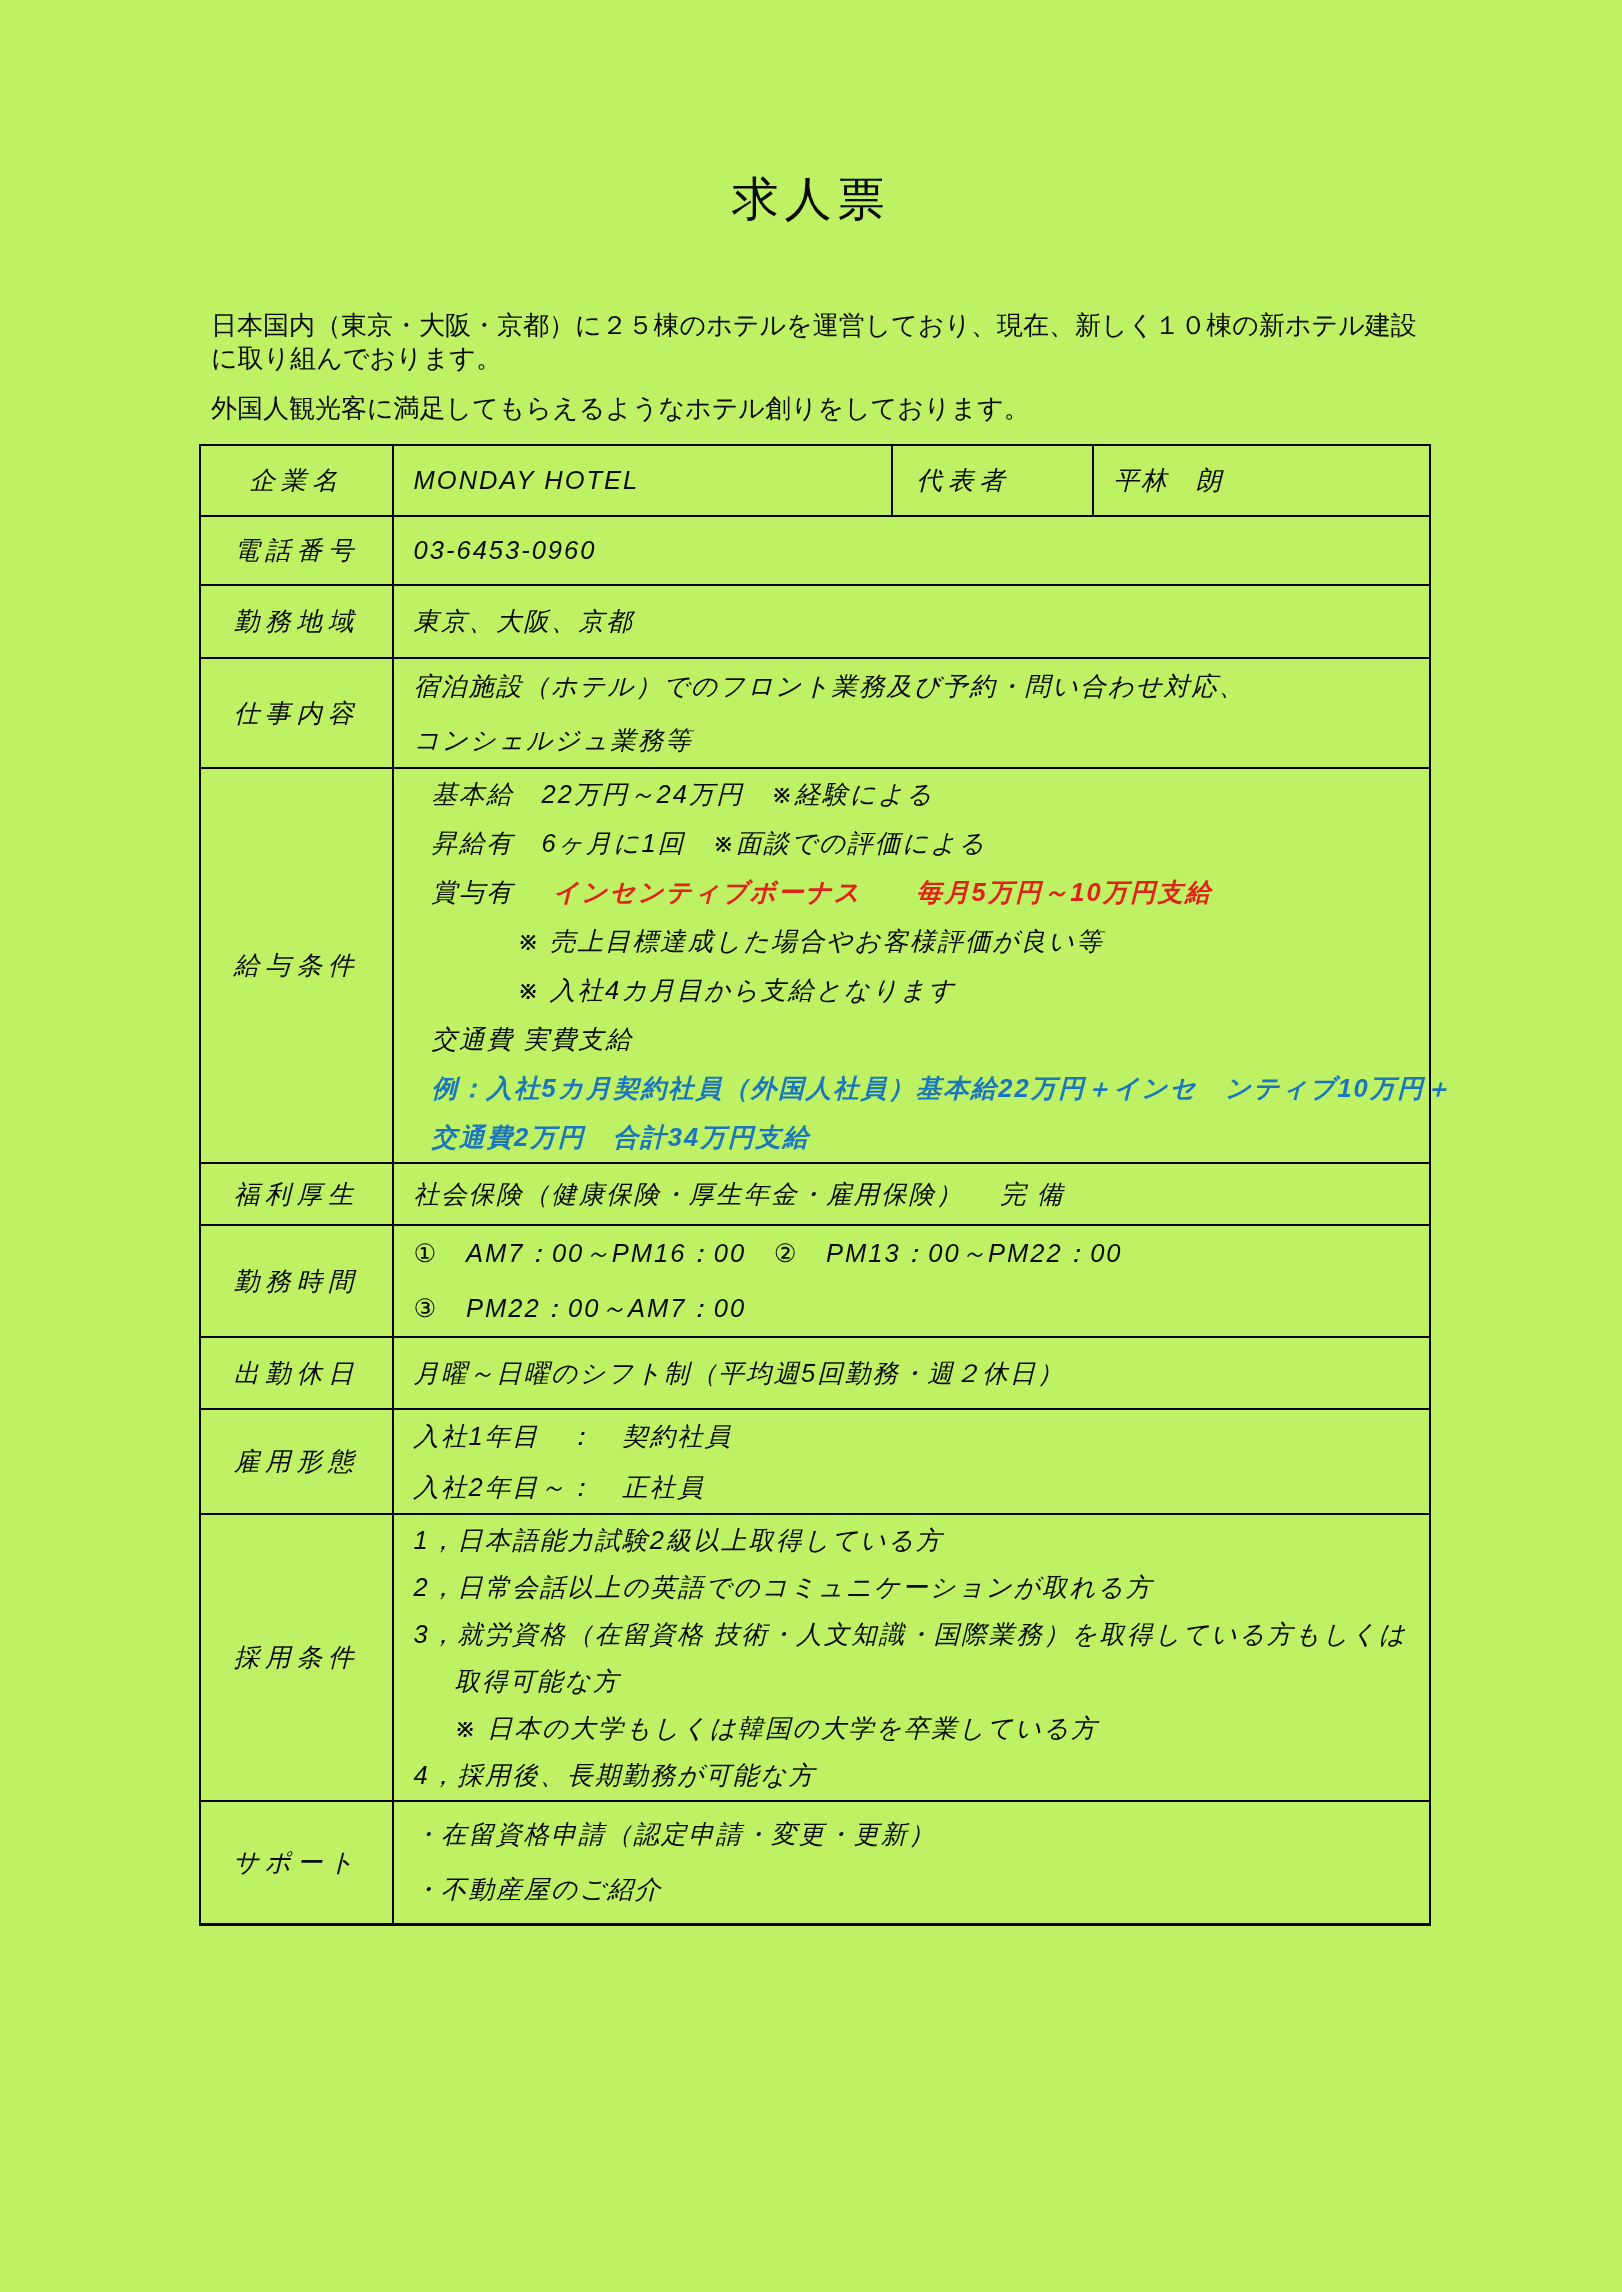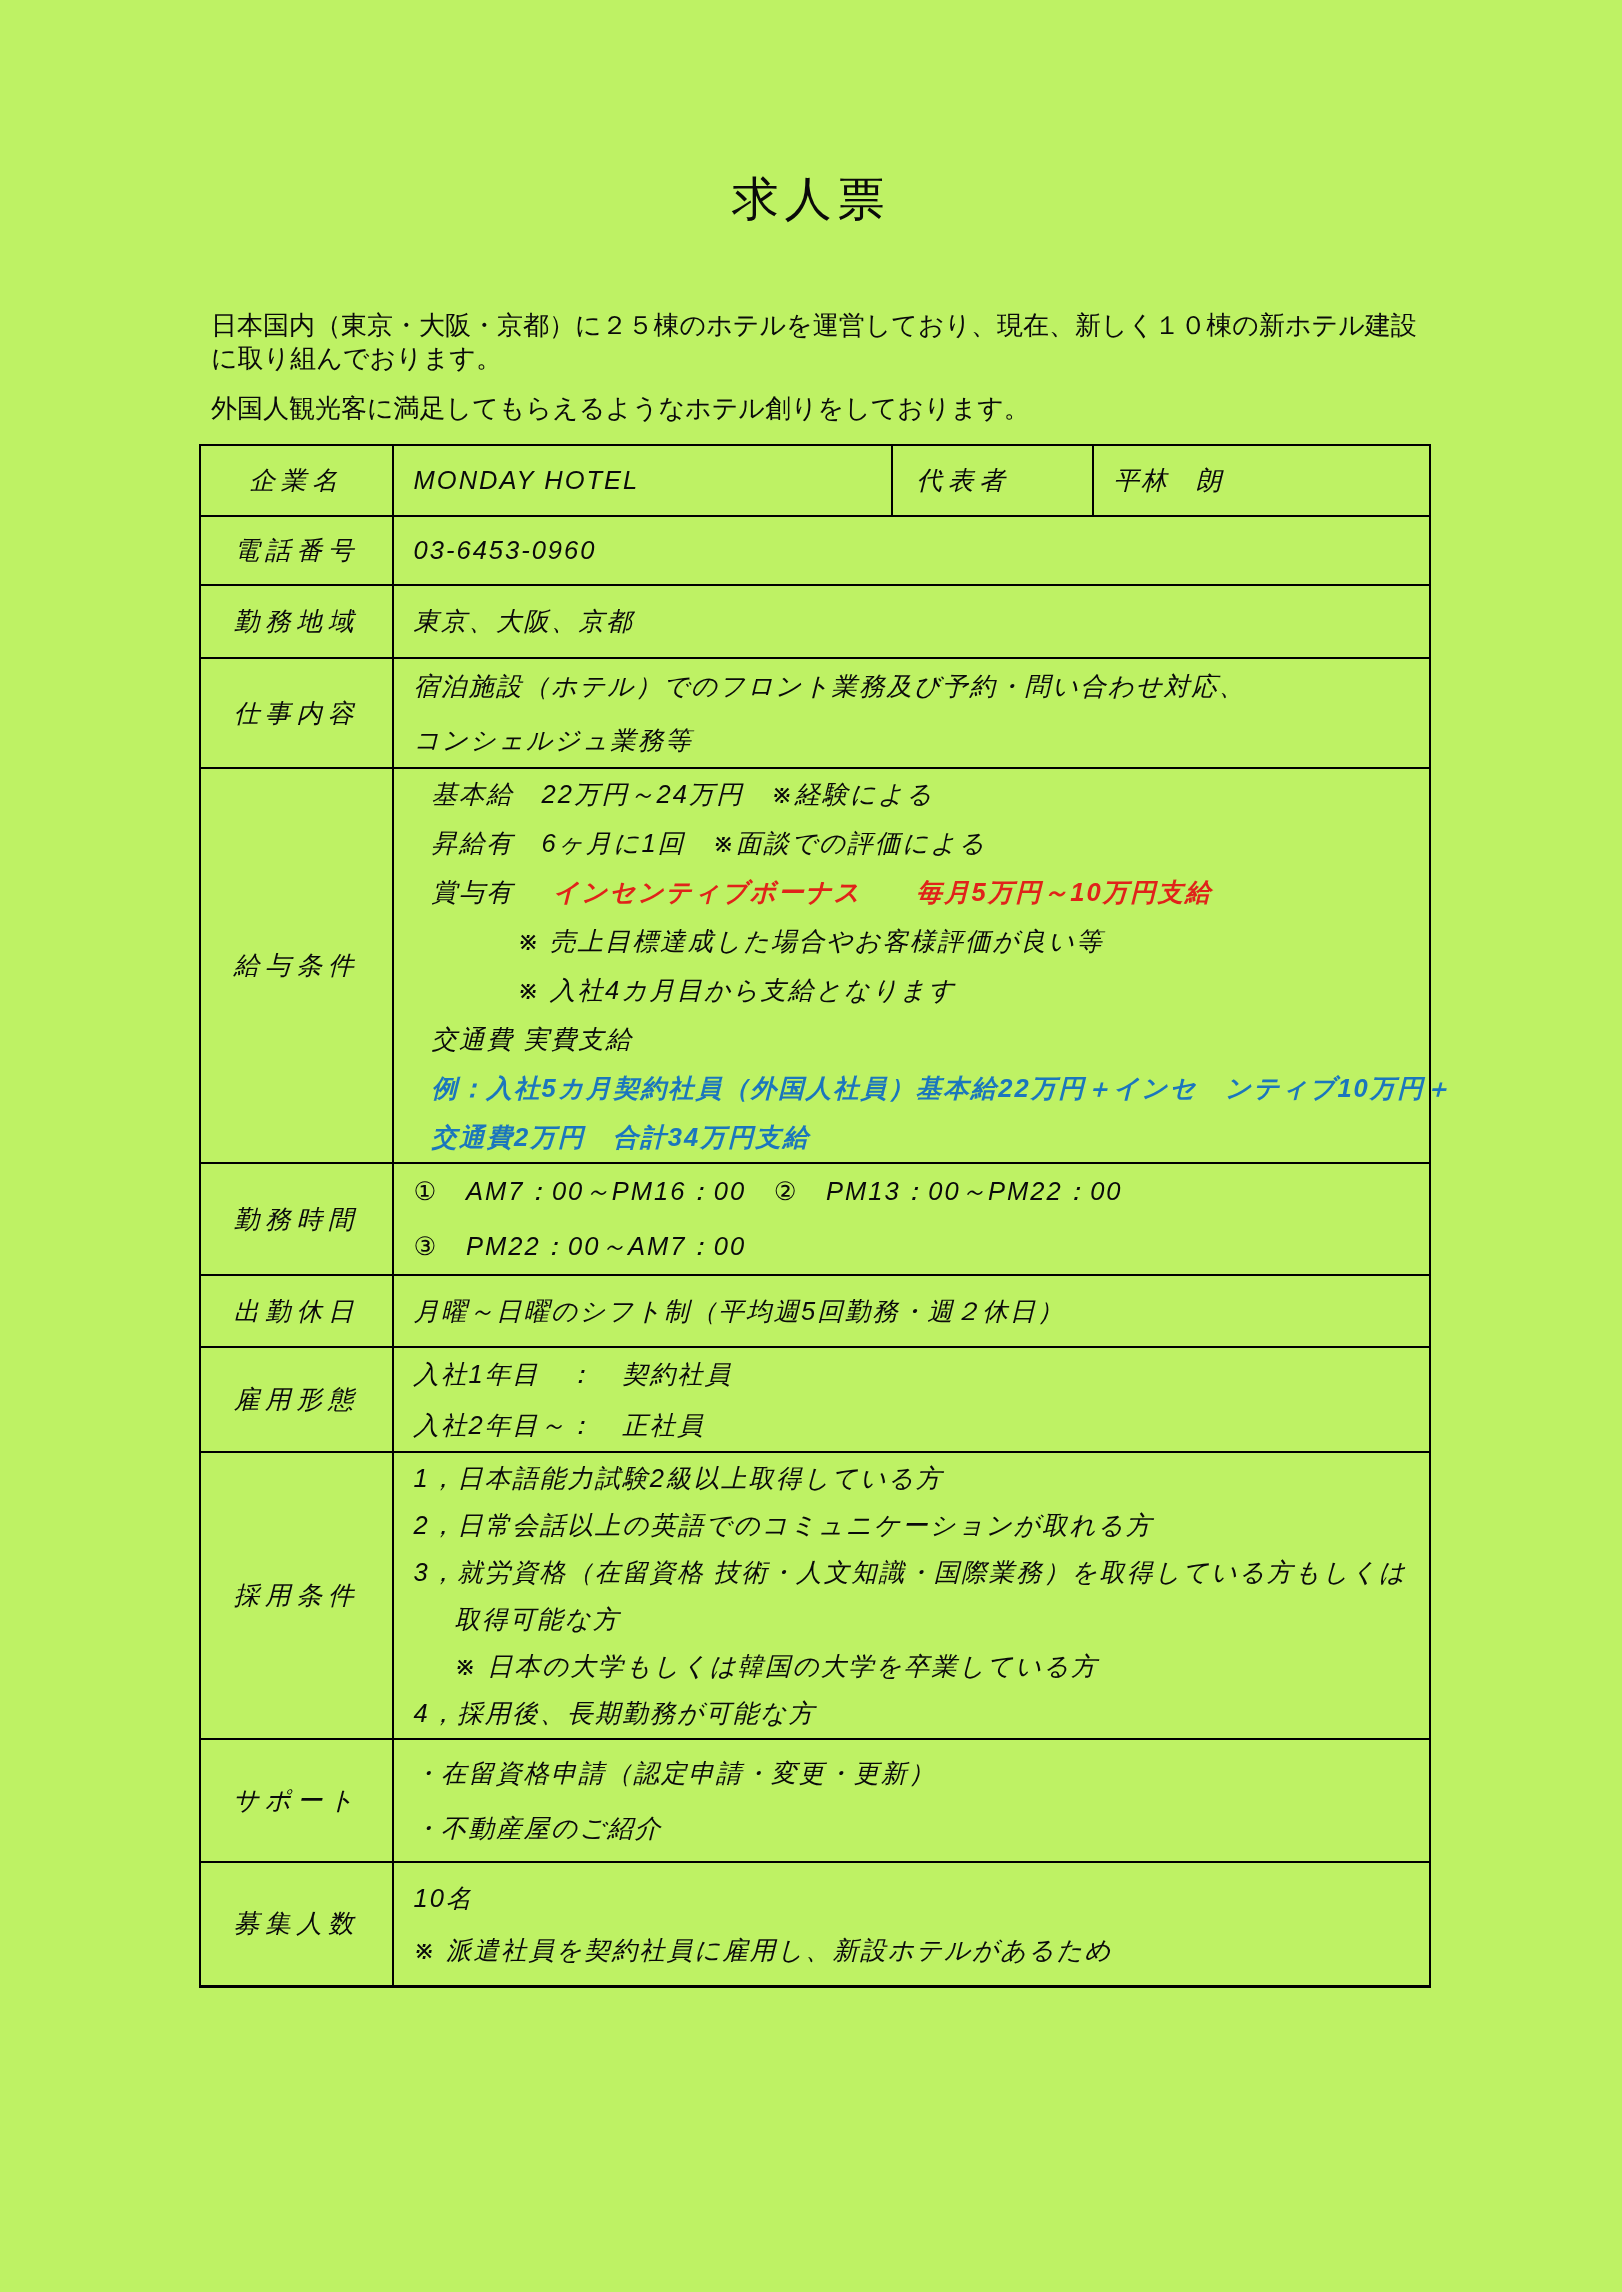--- a/index.html
+++ b/index.html
@@ -148,20 +148,24 @@
           <div class="ln">昇給有　6ヶ月に1回　※面談での評価による</div>
           <div class="ln"><span>賞与有</span><span class="red-text gap-left" style="color:#e0231a">インセンティブボーナス　　毎月5万円～10万円支給</span></div>
           <div class="ln ind">※ 売上目標達成した場合やお客様評価が良い等</div>
           <div class="ln ind">※ 入社4カ月目から支給となります</div>
           <div class="ln">交通費 実費支給</div>
           <div class="ln blue-text" style="color:#1b76bd">例：入社5カ月契約社員（外国人社員）基本給22万円＋インセ　ンティブ10万円＋</div>
           <div class="ln blue-text" style="color:#1b76bd">交通費2万円　合計34万円支給</div>
         </td>
       </tr>
 
+      <tr class="r7">
+        <td class="lbl">福利厚生</td>
+        <td class="val" colspan="3">社会保険（健康保険・厚生年金・雇用保険）　 完 備</td>
+      </tr>
 
       <tr class="r8">
         <td class="lbl">勤務時間</td>
         <td class="multi" colspan="3">
           <div class="ln">①　AM7：00～PM16：00　②　PM13：00～PM22：00</div>
           <div class="ln">③　PM22：00～AM7：00</div>
         </td>
       </tr>
 
       <tr class="r9">
@@ -190,25 +194,18 @@
       </tr>
 
       <tr class="r12">
         <td class="lbl">サポート</td>
         <td class="multi" colspan="3">
           <div class="ln">・在留資格申請（認定申請・変更・更新）</div>
           <div class="ln">・不動産屋のご紹介</div>
         </td>
       </tr>
 
-      <tr class="r13">
-        <td class="lbl">募集人数</td>
-        <td class="multi" colspan="3">
-          <div class="ln">10名</div>
-          <div class="ln">※ 派遣社員を契約社員に雇用し、新設ホテルがあるため</div>
-        </td>
-      </tr>
 
     </tbody>
       </table>
   </div>
 </div>
 
 
 </body></html>

